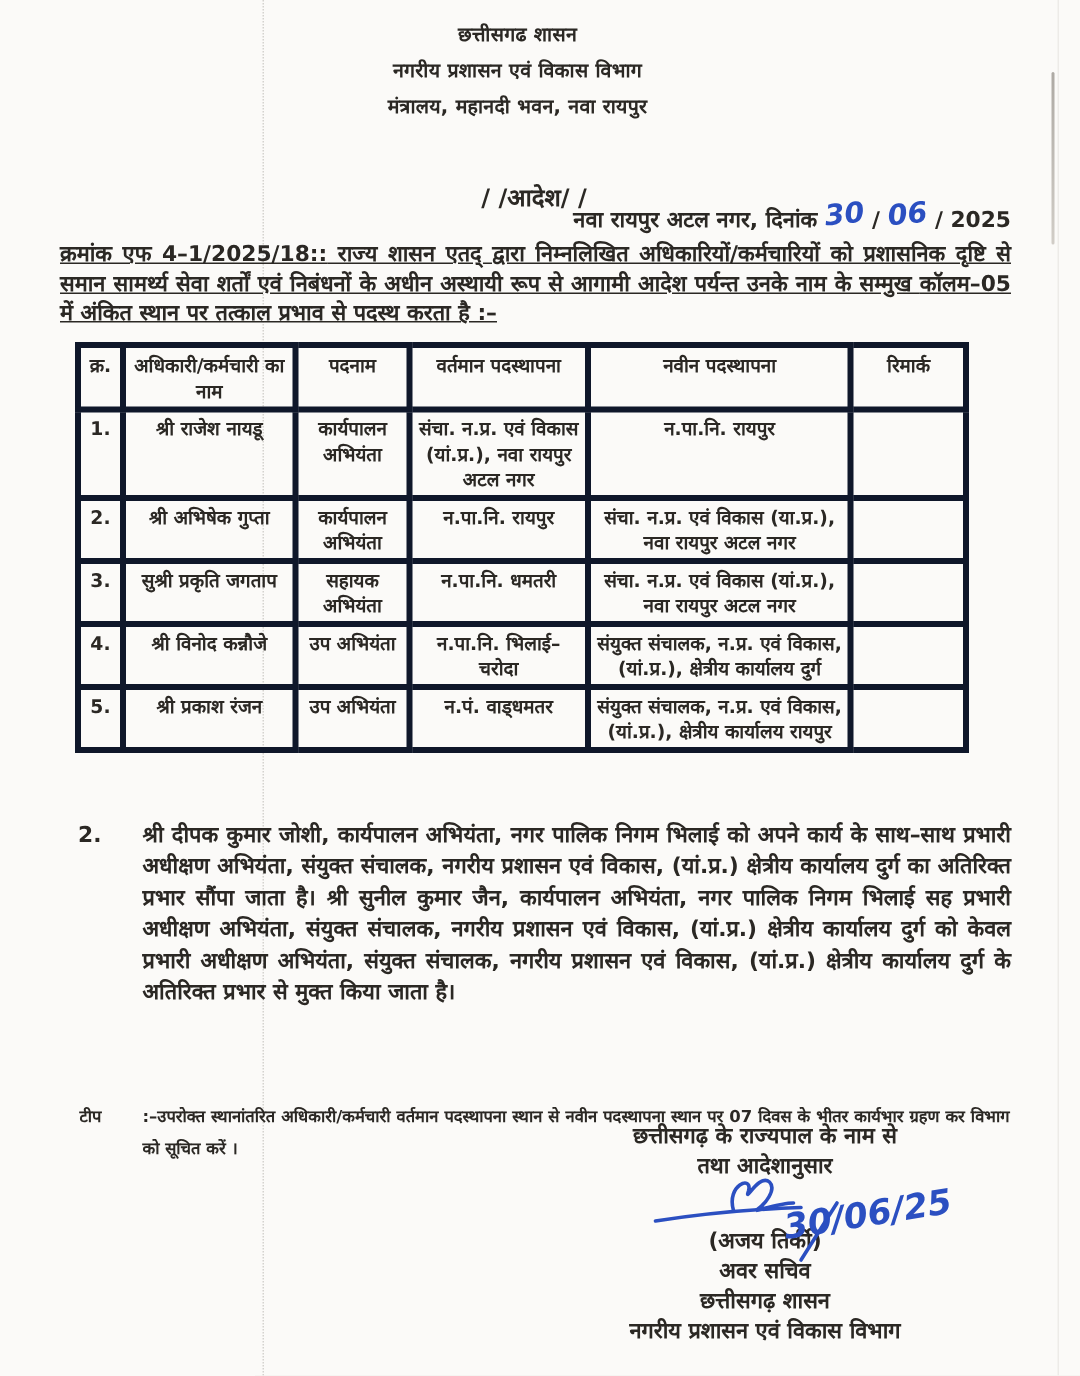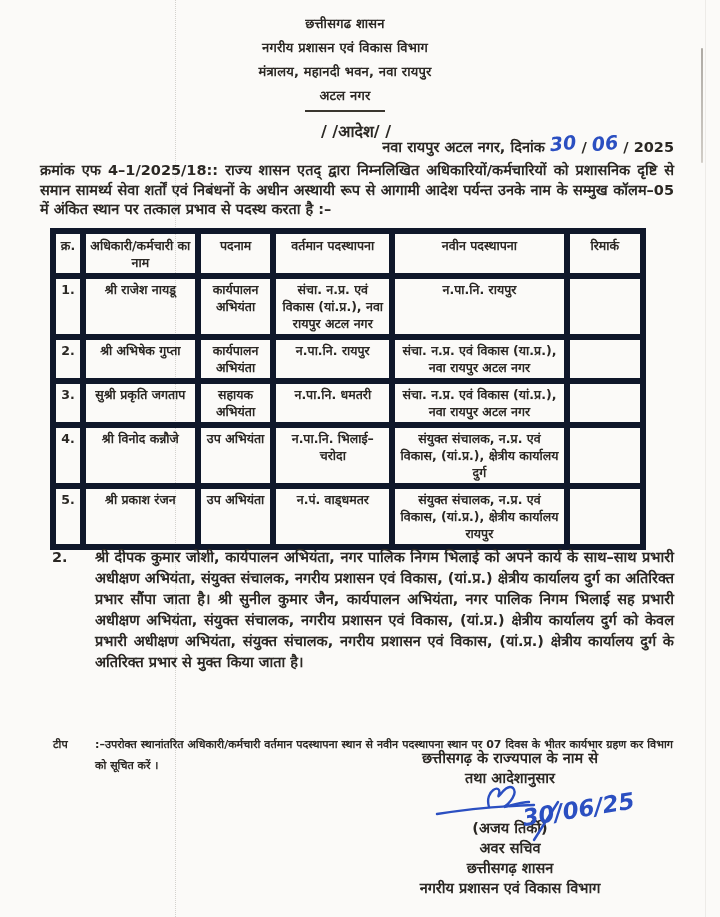--- a/index.html
+++ b/index.html
@@ -20,27 +20,27 @@
     font-weight:700; font-size:13px; line-height:24px; letter-spacing:.2px; }
   .hdr .u { display:inline-block; border-bottom:2px solid #3a362f; padding:0 14px 2px; }
 
   .order-title { position:absolute; top:120px; left:0; width:712px; text-align:center;
     font-weight:700; font-size:16px; }
   .date-line { position:absolute; top:134px; right:46px; font-weight:700; font-size:14.5px; }
   .ink { color:#2b4fc1; font-style:italic; font-weight:700; }
   .ink-date { font-size:19px; display:inline-block; transform:rotate(-6deg) translateY(-2px); }
 
   .intro { position:absolute; top:161px; left:40px; width:634px;
-    font-size:14.5px; line-height:19.5px; text-align:justify; font-weight:600; }
+    font-size:14.5px; line-height:19.5px; text-align:justify; font-weight:600;text-decoration:underline; }
   .intro .ref { font-weight:700; }
   .intro .b { font-weight:800; }
 
   table.transfer { position:absolute; top:228px; left:50px; width:596px;
     border-collapse:collapse; font-size:12.5px; line-height:17px; font-weight:600; }
-  table.transfer th, table.transfer td { border:6px solid #0f172a; padding:2px 4px;text-align:center; }
+  table.transfer th, table.transfer td { border:4px solid #0f172a; padding:2px 4px;text-align:center; }
   table.transfer th { font-weight:700; vertical-align:top; padding-top:3px; }
   .colnum td { text-align:center; font-weight:700; font-size:11.5px; padding:1px 2px; }
   td.sn { text-align:left; vertical-align:top; width:30px; padding-left:6px; }
   td.nm { text-align:left; vertical-align:top; width:116px; padding-left:7px; }
   td.dg { text-align:center; vertical-align:top; width:76px;margin-top:36px; }
   td.cur { text-align:center; vertical-align:top; width:120px; }
   td.new { text-align:center; vertical-align:top; width:177px; }
   td.rm { width:77px; }
 
   .para2 { position:absolute; top:547px; left:52px; width:622px; display:flex;
@@ -66,21 +66,20 @@
 <div class="page" data-name="scanned-order-document">
 
   <div class="fold-line" data-name="paper-fold-line"></div>
   <div class="edge-line" data-name="scan-edge-artifact"></div>
   <div class="edge-faint" data-name="scan-edge-shadow"></div>
 
   <div class="hdr" data-name="letterhead">
     <div data-name="govt-name">छत्तीसगढ शासन</div>
     <div data-name="department-name">नगरीय प्रशासन एवं विकास विभाग</div>
     <div data-name="ministry-address">मंत्रालय, महानदी भवन, नवा रायपुर</div>
-    <div><span class="u" data-name="city-name">अटल नगर</span></div>
   </div>
 
   <div class="order-title" data-name="order-heading">/ /आदेश/ /</div>
 
   <div class="date-line" data-name="place-date-line">
     <span data-name="place-date-prefix">नवा रायपुर अटल नगर, दिनांक</span>
     <span class="ink ink-date" data-name="handwritten-day">30</span>
     <span data-name="date-separator">/</span>
     <span class="ink ink-date" data-name="handwritten-month">06</span>
     <span data-name="date-separator-2">/</span>

